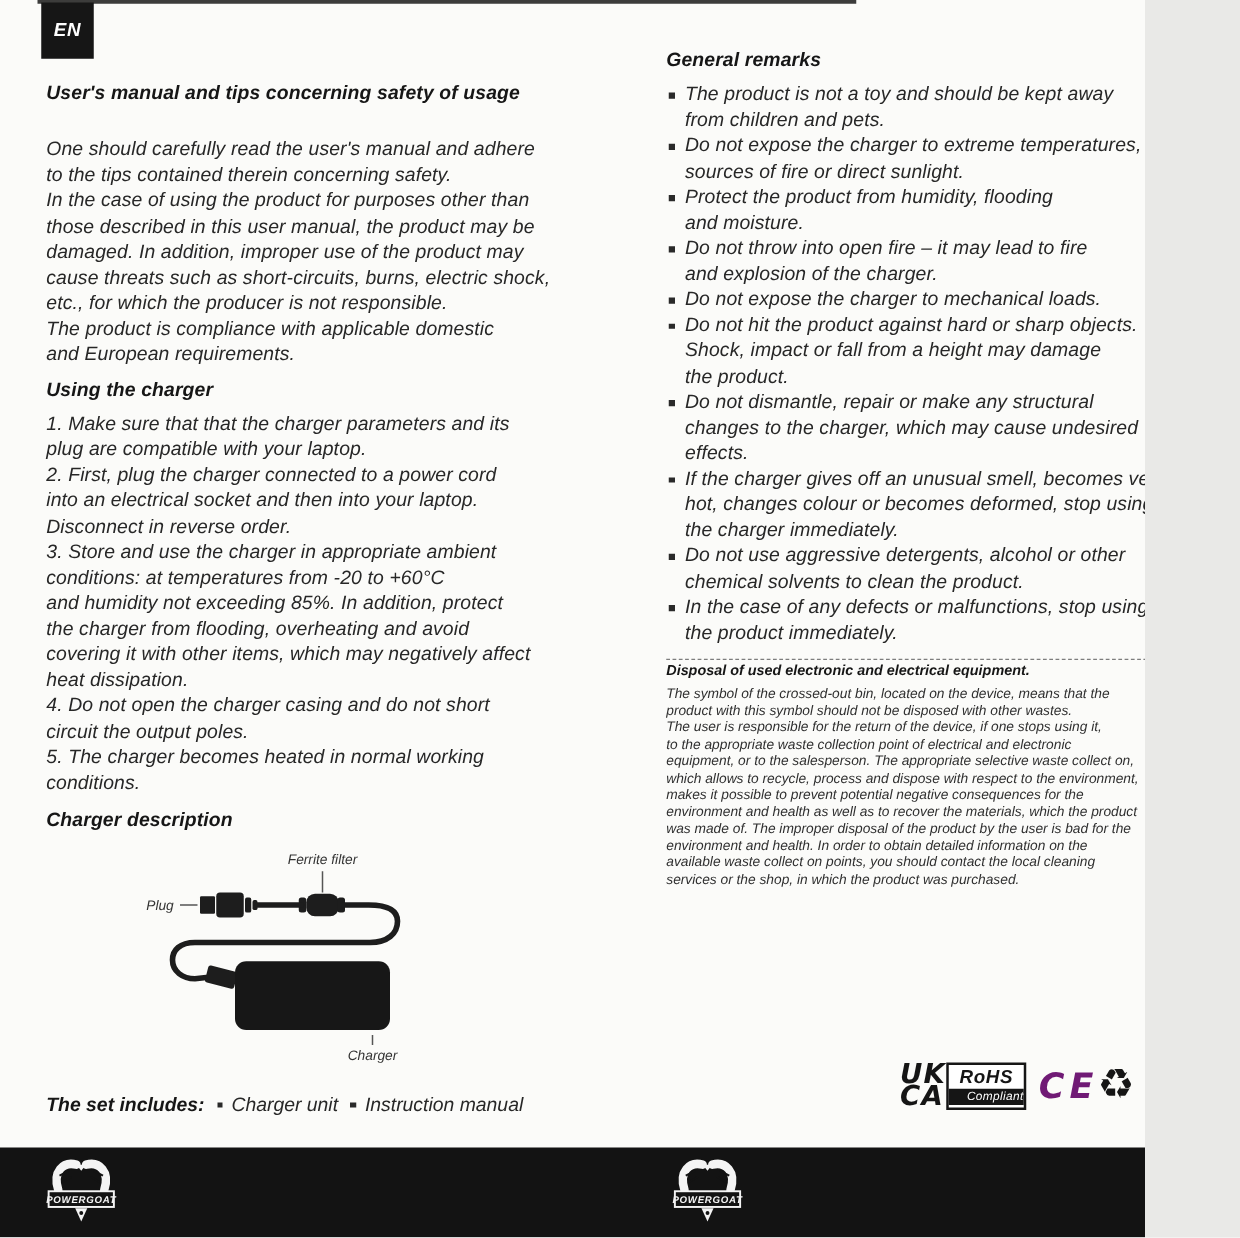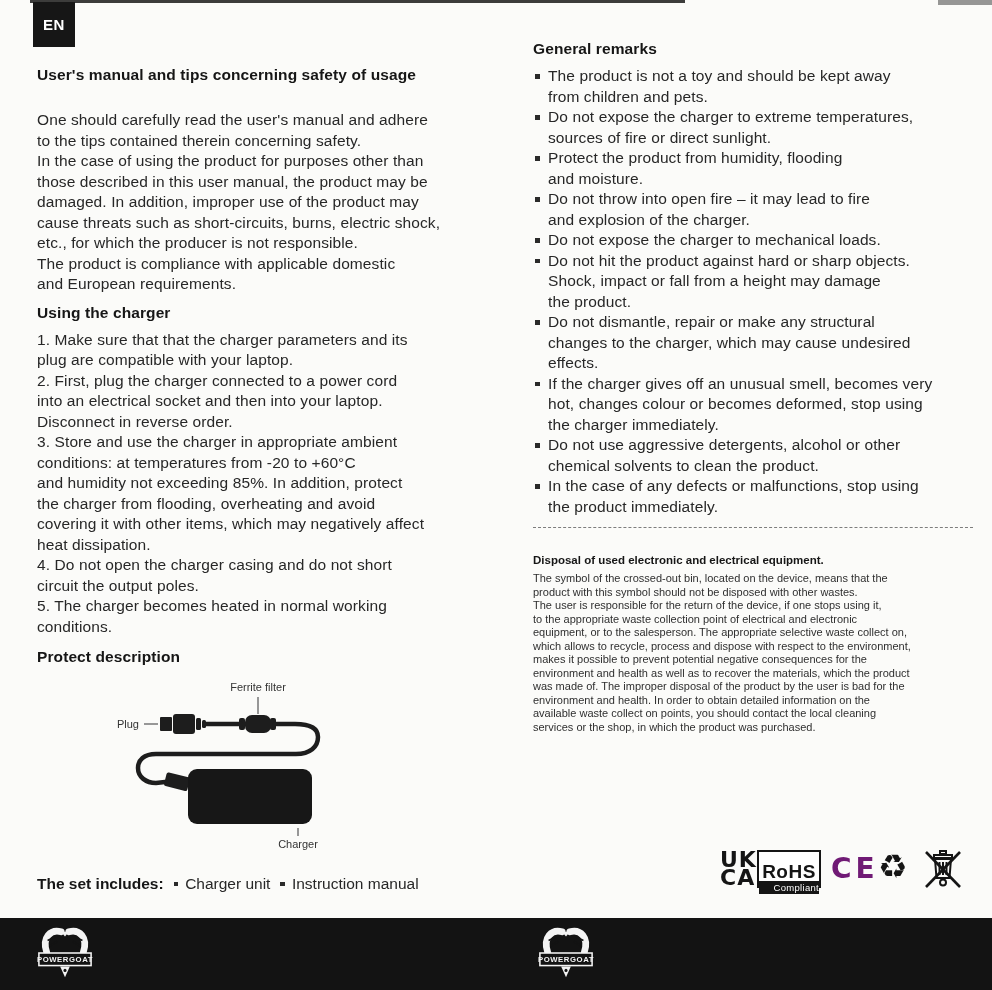--- a/index.html
+++ b/index.html
@@ -1,20 +1,21 @@
 <!DOCTYPE html>
 <html><head>
 <meta charset="utf-8">
 <style>
   html,body { margin:0; padding:0; }
   body { width:992px; height:990px; background:#e9e9e7; }
   .page {
-    position:relative; width:992px; height:990px; overflow:hidden;
+    position:relative; width:916px; height:990px; overflow:hidden;
     background:#fbfbf9; color:#262626;
     font-family:"Liberation Sans", sans-serif;
+    font-style:italic;
   }
   .scan-strip { position:absolute; background:#1a1a1a; }
   .en-badge {
     position:absolute; left:33px; top:2px; width:42px; height:45px;
     background:#161616; color:#fff; font-weight:bold; font-size:15px;
     display:flex; align-items:center; justify-content:center; letter-spacing:.5px;
   }
   .col { position:absolute; }
   .col-left  { left:37px;  top:66px; width:462px; }
   .col-right { left:533px; top:40px; width:440px; }
@@ -27,38 +28,38 @@
   .num-item { font-size:15.5px; line-height:20.5px; white-space:pre-line; letter-spacing:.1px; color:#272727; }
   .bullet {
     position:relative; padding-left:15px; font-size:15.5px; line-height:20.5px;
     white-space:pre-line; letter-spacing:.1px; color:#272727;
   }
   .bullet::before {
     content:""; position:absolute; left:2px; top:8px;
     width:4.5px; height:4.5px; background:#2a2a2a;
   }
   .dash-sep { height:0; border-top:1.5px dashed #7d7d7d; margin-top:10px; }
-  .small-heading { font-size:11.5px; font-weight:bold; color:#161616; margin-top:26px; }
+  .small-heading { font-size:11.5px; font-weight:bold; color:#161616; margin-top:3px; }
   .small-text { font-size:11px; line-height:13.5px; white-space:pre-line; color:#2f2f2f; margin-top:6px; }
   .set-line { margin-top:13px; font-size:15.5px; color:#272727; }
   .set-line b { color:#161616; }
   .sq { display:inline-block; width:4.5px; height:4.5px; background:#2a2a2a; margin:0 7px 2px 10px; vertical-align:middle; }
   .diagram { margin-top:4px; }
 
   
   .certs { position:absolute; left:700px; top:845px; width:270px; height:50px; }
   .ukca {
     position:absolute; left:20px; top:6px; font-weight:bold; font-size:22px;
     line-height:18px; color:#151515; letter-spacing:1px; font-family:"DejaVu Sans", sans-serif;
   }
   .rohs {
     position:absolute; left:57px; top:5px; width:60px; height:34px;
     border:2.5px solid #151515; background:#fff; text-align:center;
   }
-  .rohs-title { font-size:19px; font-weight:bold; color:#151515; line-height:19px; letter-spacing:.5px;margin-top:10px; }
+  .rohs-title { font-size:15px; font-weight:bold; color:#151515; line-height:19px; letter-spacing:.5px; }
   .rohs-sub { background:#151515; color:#fff; font-size:9.5px; line-height:13px; letter-spacing:.3px;text-align:right; }
   .ce {
     position:absolute; left:131px; top:7px; font-size:28px; font-weight:600;
     color:#701a75; letter-spacing:4px; font-family:"DejaVu Sans", sans-serif;
   }
   .recycle { position:absolute; left:178px; top:2px; font-size:33px; color:#151515; font-family:"DejaVu Sans", sans-serif; }
   .bin { position:absolute; left:222px; top:3px; }
 
   
   .footer-bar { position:absolute; left:0; top:918px; width:992px; height:72px; background:#131313; }
@@ -99,21 +100,21 @@
 and humidity not exceeding 85%. In addition, protect
 the charger from flooding, overheating and avoid
 covering it with other items, which may negatively affect
 heat dissipation.</div>
       <div class="num-item">4. Do not open the charger casing and do not short
 circuit the output poles.</div>
       <div class="num-item">5. The charger becomes heated in normal working
 conditions.</div>
     </div>
 
-    <div class="h-main" style="margin-top:11px;">Protect description</div>
+    <div class="h-main" style="margin-top:11px;">Charger description</div>
 
     
     <svg class="diagram" width="460" height="188" viewBox="0 0 460 188">
       <g fill="#1d1d1d" stroke="none">
 
         <rect x="123" y="47" width="12" height="14" rx="1"></rect>
         <rect x="136" y="44" width="22" height="20" rx="3"></rect>
         <rect x="159" y="48" width="5" height="12" rx="1.5"></rect>
         <rect x="165" y="50" width="4" height="8" rx="1.5"></rect>
 

